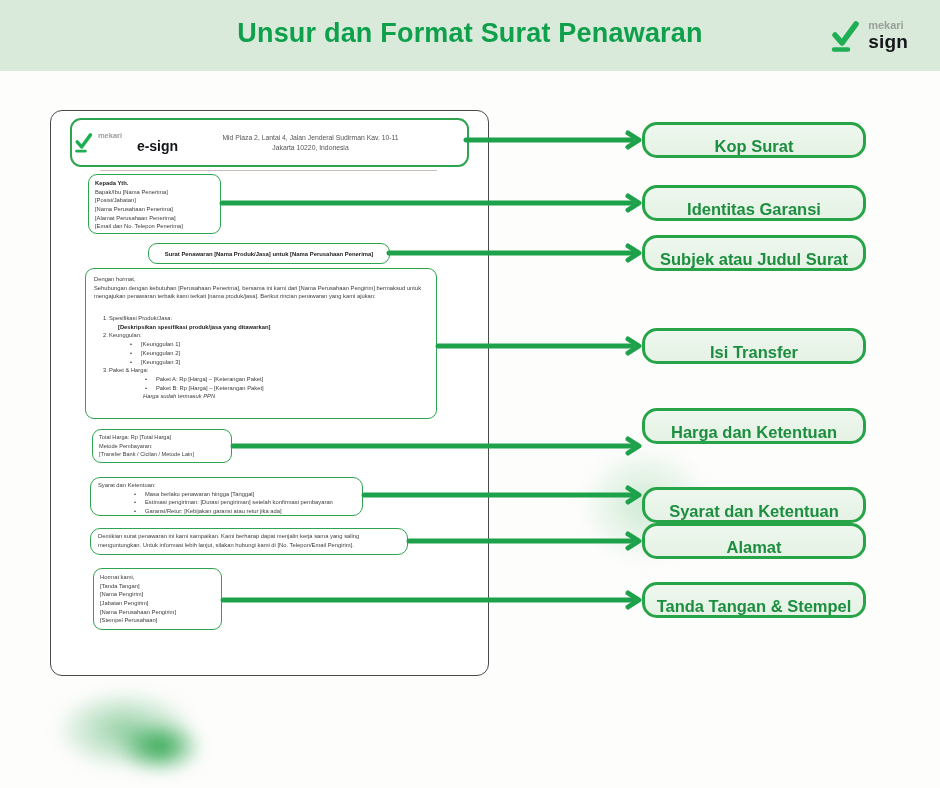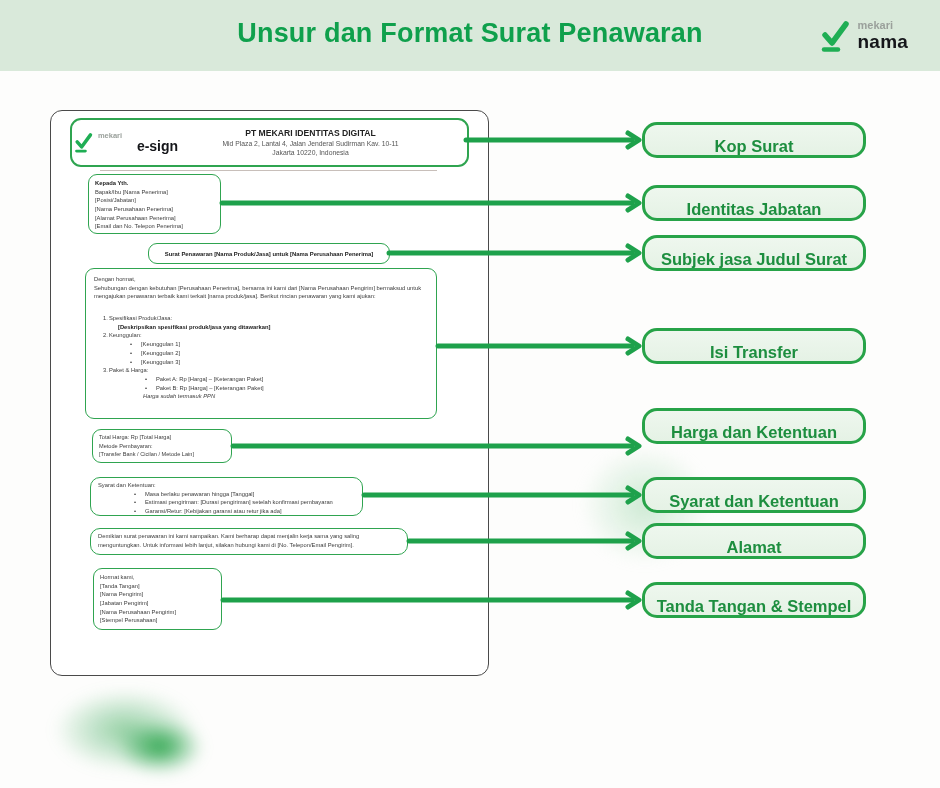--- a/index.html
+++ b/index.html
@@ -86,21 +86,21 @@
 <div class="page-title">Unsur dan Format Surat Penawaran</div>
 <div class="brand">
   <span>
     <svg class="check-svg" width="30" height="32" viewBox="0 0 30 32">
       <path d="M5 15 L12 23 L26 4" fill="none" stroke="#1fae54" stroke-width="5.5" stroke-linecap="round" stroke-linejoin="round"></path>
       <line x1="4" y1="29.5" x2="18" y2="29.5" stroke="#1fae54" stroke-width="4.5" stroke-linecap="round"></line>
     </svg>
   </span>
   <span class="brand-text">
     <span class="brand-top">mekari</span>
-    <span class="brand-bottom">nama</span>
+    <span class="brand-bottom">sign</span>
   </span>
 </div>
 
 <div class="blob-glow"></div>
 <div class="blob-corner"></div>
 
 <div class="doc-page"></div>
 
 <div class="greenbox doc-kop">
   <div class="kop-logo">
@@ -109,21 +109,20 @@
         <path d="M5 15 L12 23 L26 4" fill="none" stroke="#1fae54" stroke-width="5.5" stroke-linecap="round" stroke-linejoin="round"></path>
         <line x1="4" y1="29.5" x2="18" y2="29.5" stroke="#1fae54" stroke-width="4.5" stroke-linecap="round"></line>
       </svg>
     </span>
     <span class="kop-logo-text">
       <span class="kop-logo-top">mekari</span>
       <span class="kop-logo-bottom">e-sign</span>
     </span>
   </div>
   <div class="kop-center">
-    <div class="kop-company">PT MEKARI IDENTITAS DIGITAL</div>
     <div class="kop-addr">Mid Plaza 2, Lantai 4, Jalan Jenderal Sudirman Kav. 10-11</div>
     <div class="kop-addr">Jakarta 10220, Indonesia</div>
   </div>
 </div>
 <div class="doc-divider"></div>
 
 <div class="greenbox doc-recipient tiny">
   <div class="b">Kepada Yth.</div>
   <div>Bapak/Ibu [Nama Penerima]</div>
   <div>[Posisi/Jabatan]</div>
@@ -186,32 +185,32 @@
   <div>[Nama Pengirim]</div>
   <div>[Jabatan Pengirim]</div>
   <div>[Nama Perusahaan Pengirim]</div>
   <div>[Stempel Perusahaan]</div>
 </div>
 
 <div class="pill" style="top:122px">
     <span>Kop Surat</span>
   </div>
 <div class="pill" style="top:185px">
-    <span>Identitas Jabatan</span>
+    <span>Identitas Garansi</span>
   </div>
 <div class="pill" style="top:235px">
-    <span>Subjek jasa Judul Surat</span>
+    <span>Subjek atau Judul Surat</span>
   </div>
 <div class="pill" style="top:328px">
     <span>Isi Transfer</span>
   </div>
 <div class="pill" style="top:408px">
     <span>Harga dan Ketentuan</span>
   </div>
-<div class="pill" style="top:477px">
+<div class="pill" style="top:487px">
     <span>Syarat dan Ketentuan</span>
   </div>
 <div class="pill" style="top:523px">
     <span>Alamat</span>
   </div>
 <div class="pill" style="top:582px">
     <span>Tanda Tangan &amp; Stempel</span>
   </div>
 
 <svg class="arrow-layer" width="940" height="788" viewBox="0 0 940 788">

